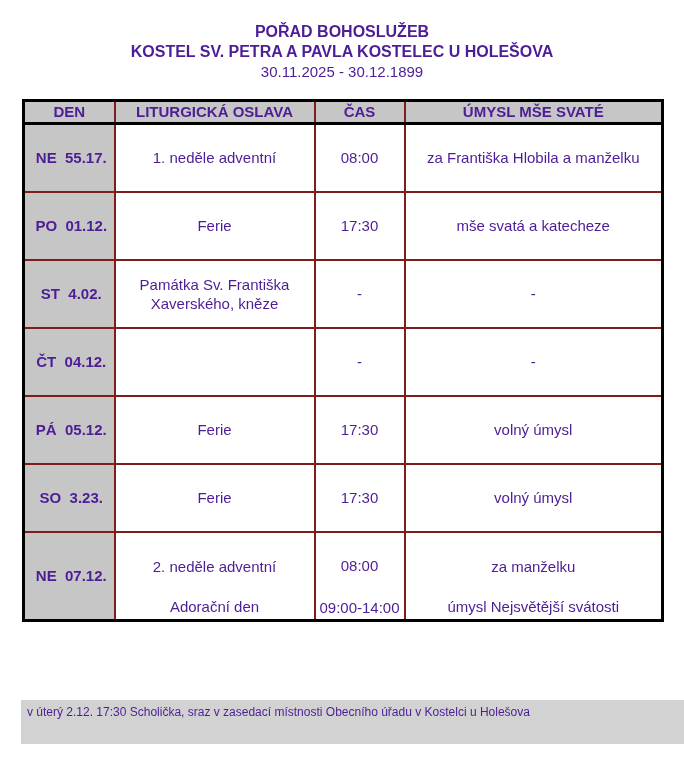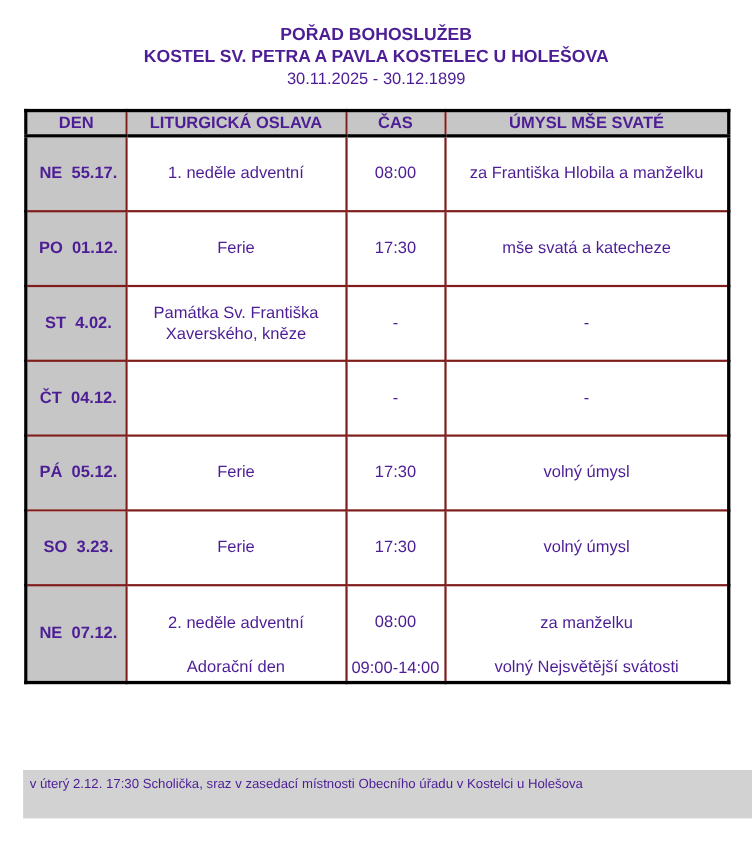--- a/index.html
+++ b/index.html
@@ -155,21 +155,21 @@
         </td>
         <td class="cas-cell">
           <div class="stack">
             <span>08:00</span>
             <span>09:00-14:00</span>
           </div>
         </td>
         <td class="umysl-cell">
           <div class="stack">
             <span>za manželku</span>
-            <span>volný Nejsvětější svátosti</span>
+            <span>úmysl Nejsvětější svátosti</span>
           </div>
         </td>
       </tr>
     </tbody>
   </table>
 
   <div class="footer-note">v úterý 2.12. 17:30 Scholička, sraz v zasedací místnosti Obecního úřadu v Kostelci u Holešova</div>
 
 </div>
 

